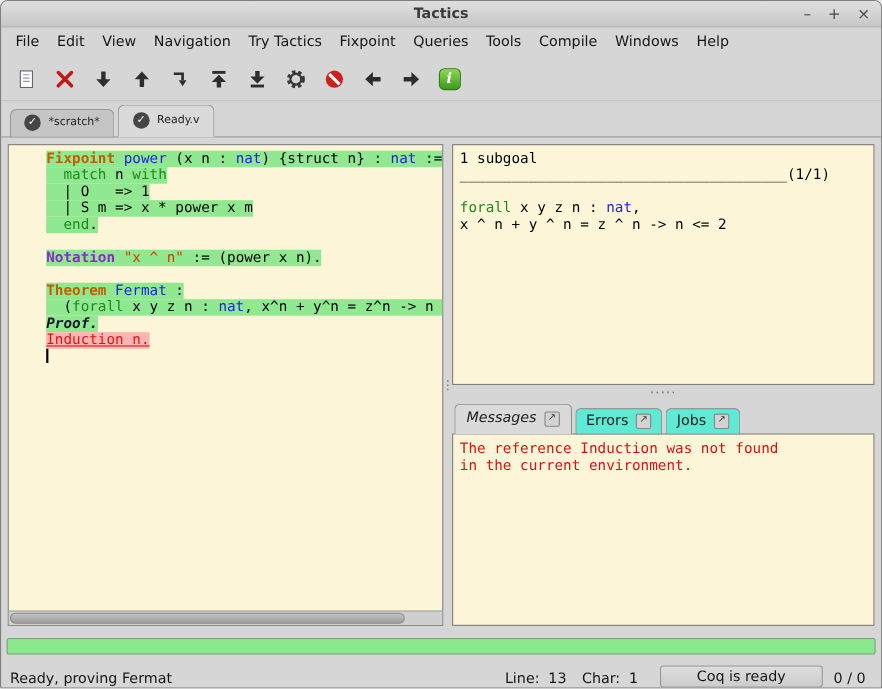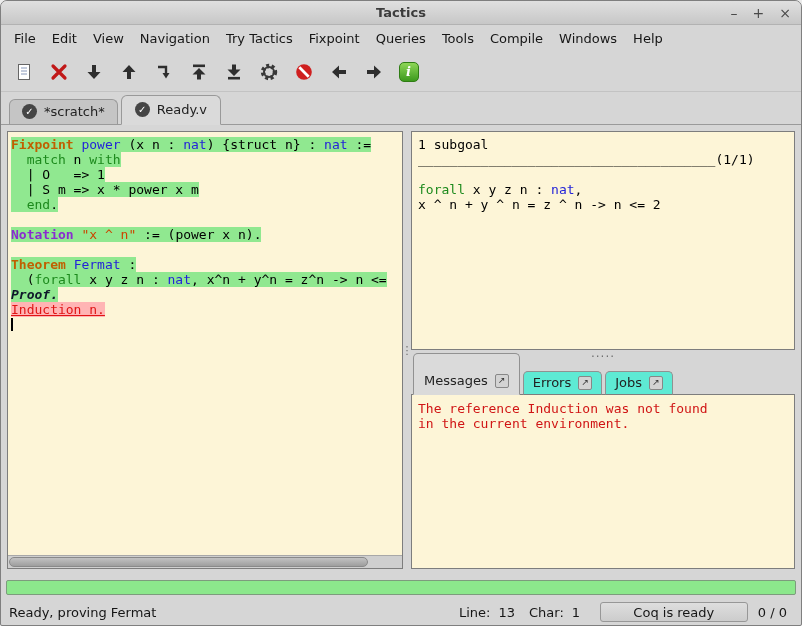--- a/index.html
+++ b/index.html
@@ -19,69 +19,69 @@
   .toolbar{height:40px;display:flex;align-items:center;padding:0 9px;gap:8px;border-bottom:1px solid #c3c3c3;}
   .tool-btn{width:27px;height:27px;display:flex;align-items:center;justify-content:center;border-radius:3px;}
   .about-badge{width:20px;height:20px;border-radius:5px;background:linear-gradient(#8ed657,#3c9a1d);
                border:1px solid #2f7d14;color:#fff;display:flex;align-items:center;justify-content:center;
                font:italic bold 13px "DejaVu Serif",serif;}
   .about-badge::after{content:"i";}
   
   .tabstrip{height:33px;display:flex;align-items:flex-end;padding:0 0 0 8px;border-bottom:1px solid #9a9a9a;gap:3px;}
   .tab{display:flex;align-items:center;gap:7px;border:1px solid #999;border-radius:6px 6px 0 0;
        padding:4px 12px 5px;background:#c5c5c5;margin-bottom:-1px;border-bottom:1px solid #9a9a9a;
-       font-size:13px;color:#222;}
+       font-size:10px;color:#222;}
   .tab.active{background:#dadada;border-bottom-color:#dadada;padding:6px 13px 7px;}
   .check-icon{width:15px;height:15px;border-radius:50%;background:#454545;color:#fff;
               display:inline-flex;align-items:center;justify-content:center;font-size:10px;line-height:1;}
   .check-icon::after{content:"✓";}
   
   .main{height:450px;display:flex;padding:6px;}
   .editor-pane{flex:1;min-width:0;border:1px solid #7d7d7d;background:#fdf5d7;display:flex;flex-direction:column;}
-  .code-area{flex:1;padding:5px 0 0 3px;overflow:hidden;font-family:"DejaVu Sans Mono",monospace;
-             font-size:13px;line-height:15px;white-space:pre;}
+  .code-area{flex:1;padding:5px 0 0 14px;overflow:hidden;font-family:"DejaVu Sans Mono",monospace;
+             font-size:13px;line-height:15px;white-space:pre;margin-left:20px;}
   .code-line{min-height:15px;}
   .hscroll{height:13px;background:#cfcfcf;border-top:1px solid #a8a8a8;position:relative;}
   .hscroll-handle{position:absolute;left:1px;top:1px;bottom:1px;width:91%;
                   background:linear-gradient(#c2c2c2,#9e9e9e);border:1px solid #898989;border-radius:6px;}
   .vsplit{width:8px;display:flex;align-items:center;justify-content:center;}
   .vsplit-dots{color:#6e6e6e;font-size:11px;}
   .vsplit-dots::after{content:"⋮";}
   .right-col{width:384px;display:flex;flex-direction:column;}
   .goals-pane{height:219px;border:1px solid #7d7d7d;background:#fdf5d7;padding:5px 0 0 6px;
               font-family:"DejaVu Sans Mono",monospace;font-size:13px;line-height:15px;white-space:pre;overflow:hidden;}
   .hsplit{height:14px;display:flex;align-items:center;justify-content:center;}
   .hsplit-dots{color:#6e6e6e;font-size:12px;letter-spacing:1px;}
   .hsplit-dots::after{content:"·····";}
   .panel-tabs{display:flex;align-items:flex-end;gap:3px;height:30px;padding-left:2px;position:relative;z-index:1;}
   .ptab{display:flex;align-items:center;gap:7px;border:1px solid #919191;border-radius:5px 5px 0 0;
         padding:3px 9px 4px;background:#5eead4;font-size:13px;color:#222;margin-bottom:-1px;
         border-bottom:1px solid #7d7d7d;}
-  .ptab.active{background:#dadada;border-bottom-color:#dadada;padding:19px 10px 6px;}
+  .ptab.active{background:#dadada;border-bottom-color:#dadada;padding:5px 10px 6px;font-style:italic;}
   .detach-icon{width:14px;height:14px;border:1px solid #878787;border-radius:2px;background:#d3d3d3;
                display:inline-flex;align-items:center;justify-content:center;font-size:9px;color:#333;line-height:1;}
   .detach-icon::after{content:"↗";}
   .messages-pane{flex:1;border:1px solid #7d7d7d;background:#fdf5d7;padding:6px 0 0 6px;
                  font-family:"DejaVu Sans Mono",monospace;font-size:13px;line-height:15px;white-space:pre;overflow:hidden;}
   
   .tok-pl{color:#000;}
   .tok-kw1{color:#c05f00;font-weight:bold;}
   .tok-kw2{color:#1d8a1d;}
   .tok-kw3{color:#8a2bd0;font-weight:bold;}
   .tok-kw4{color:#0f172a;font-weight:bold;font-style:italic;}
   .tok-id{color:#2323d8;}
   .tok-str{color:#cc4400;}
   .tok-errt{color:#e01515;text-decoration:underline;}
   .tok-msg{color:#d01515;}
   .hl-ok{background:#90e890;}
   .hl-err{background:#ffb4b4;}
   .caret{display:inline-block;width:2px;height:13px;background:#000;vertical-align:-2px;}
   
   .progress{height:15px;margin:5px 5px 4px;border:1px solid #7d9c7d;background:#8ce88c;border-radius:2px;}
-  .statusbar{height:26px;display:flex;align-items:center;padding:0 8px 0 8px;font-size:13px;color:#161616;}
+  .statusbar{height:26px;display:flex;align-items:flex-end;padding:0 8px 0 8px;font-size:13px;color:#161616;}
   .status-left{margin-right:auto;}
   .sb-label{margin-right:8px;}
   .sb-val{margin-right:14px;min-width:14px;}
   .coq-state-box{width:148px;height:20px;border:1px solid #979797;border-radius:3px;
                  background:linear-gradient(#dedede,#cccccc);display:flex;align-items:center;justify-content:center;}
   .jobs{margin-left:10px;margin-right:6px;}
   svg{display:block;}
 </style>
 </head>
 <body>

